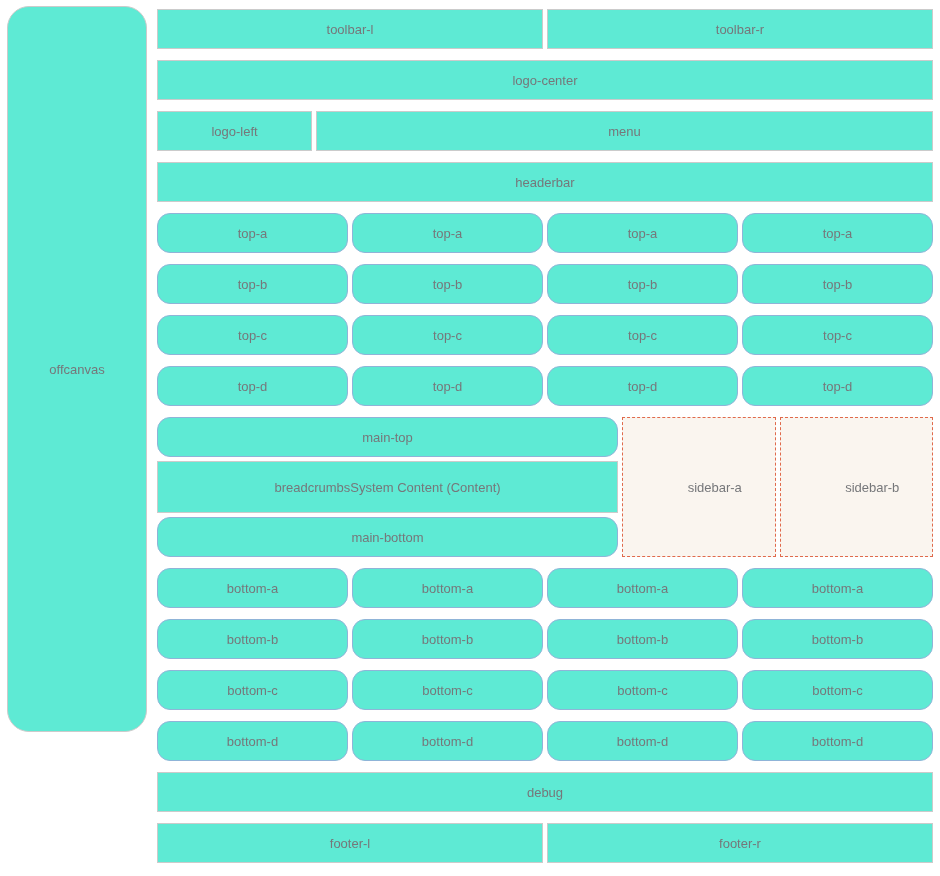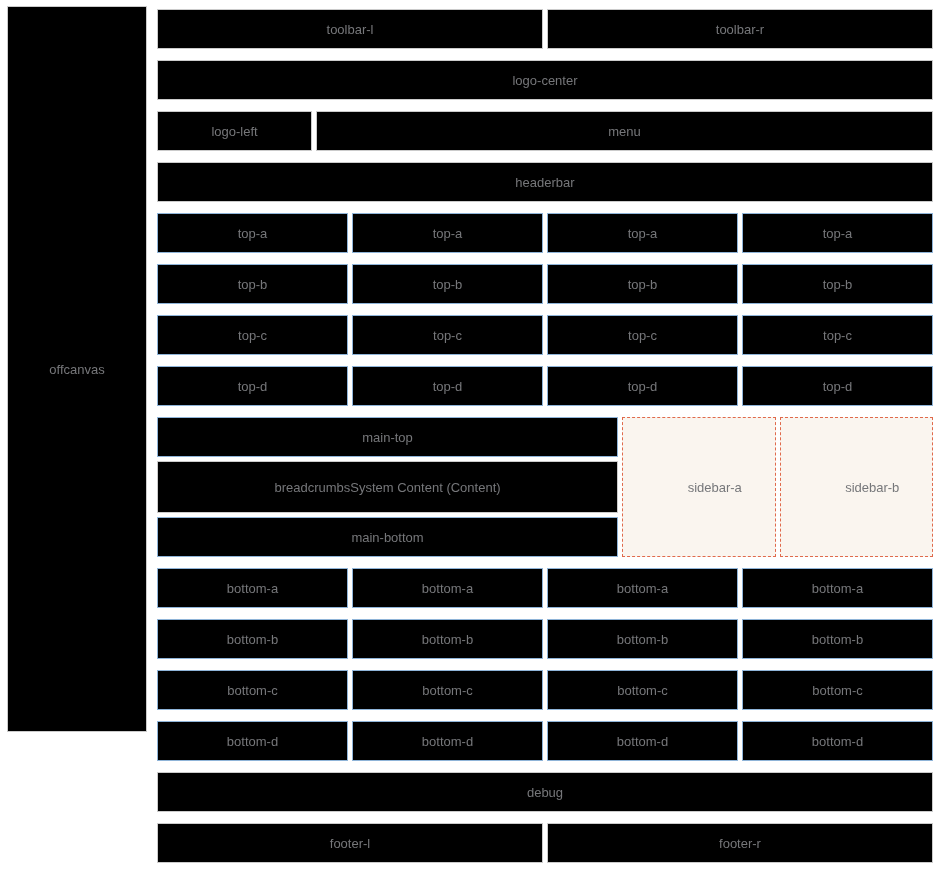--- a/index.html
+++ b/index.html
@@ -25,30 +25,31 @@
     background:var(--page-background);
     overflow:hidden;
   }
   .box{
     border:1px solid var(--module-border);
     display:flex;
     align-items:center;
     justify-content:center;
     text-align:center;
     height:40px;
-    background:#000000;
+    background:#5eead4;
     color:var(--label-text);
   }
-  .box.blue{border-color:var(--active-border);}
+  .box.blue{border-color:var(--active-border);border-radius:13px;}
   .offcanvas{
     position:absolute;
     left:7px;
     top:6px;
     width:140px;
     height:726px;
+    border-radius:22px;
   }
   .content{
     position:absolute;
     left:157px;
     top:9px;
     width:776px;
     display:flex;
     flex-direction:column;
     gap:11px;
   }

